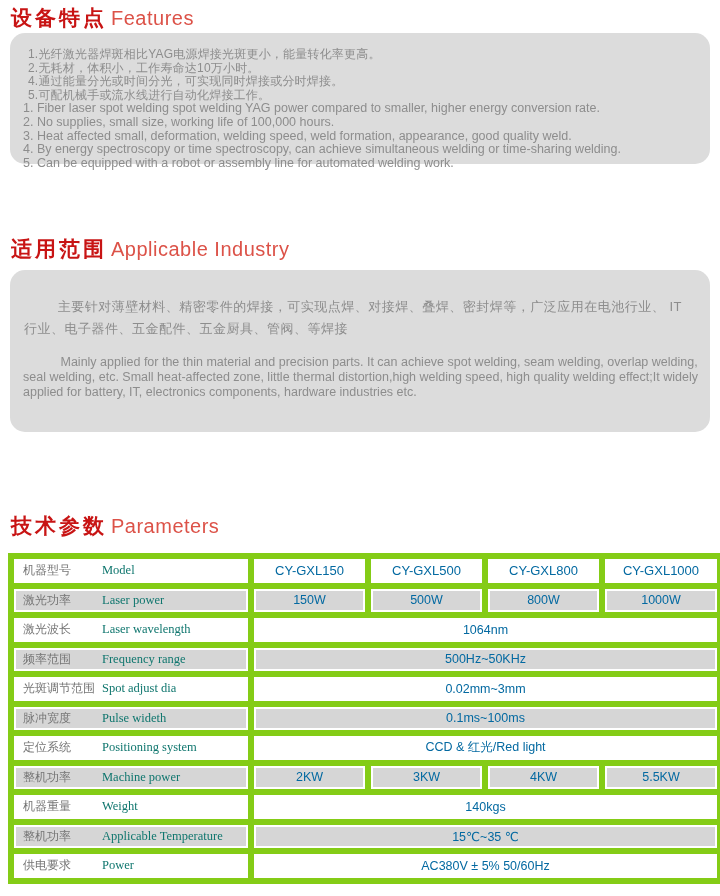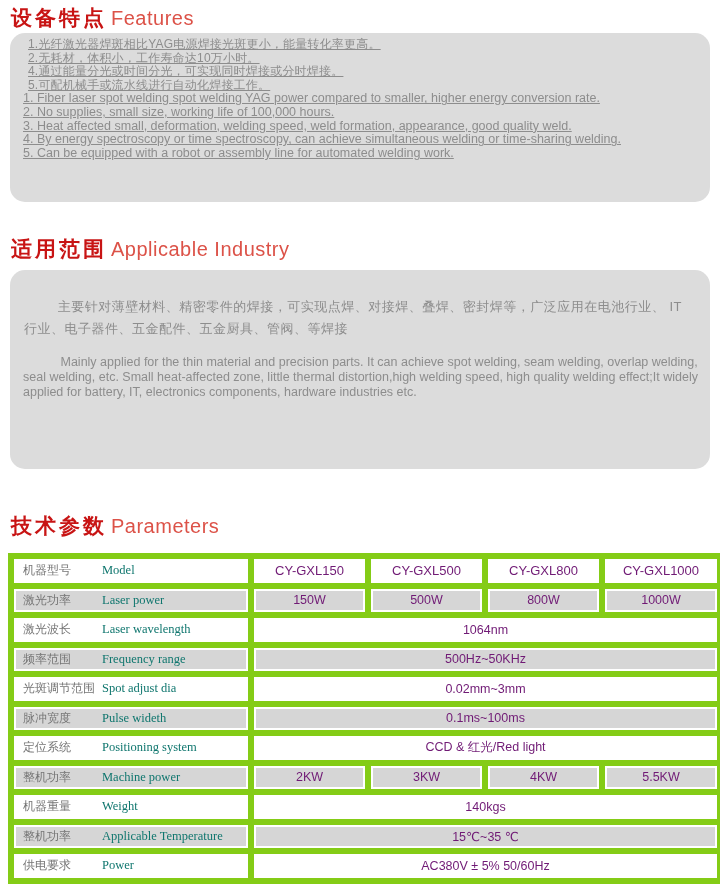--- a/index.html
+++ b/index.html
@@ -9,44 +9,44 @@
     overflow:hidden;
   }
   .sec-title{position:absolute;left:11px;margin:0;font-weight:normal;white-space:nowrap;}
   .sec-title .zh{font-size:21px;font-weight:bold;color:#c81414;letter-spacing:3px;margin-top:33px;}
   .sec-title .en{font-size:20px;font-weight:normal;color:#dc5248;margin-left:4px;letter-spacing:0.5px;}
 
   .panel{
     position:absolute;left:10px;width:700px;background:#dcdcdc;
     border-radius:15px;box-sizing:border-box;color:#8d8d8d;
   }
-  #features-panel{top:33px;height:169px;padding:5px 8px 0 8px;text-decoration:underline;}
+  #features-panel{top:33px;height:131px;padding:15px 8px 0 8px;}
   #features-panel .list-zh{padding-left:10px;font-size:12px;line-height:13.6px;letter-spacing:0.2px;}
   #features-panel .list-en{padding-left:5px;font-size:12.5px;line-height:13.7px;}
   .line{white-space:nowrap;}
 
-  #industry-panel{top:270px;height:199px;padding:26px 8px 0 6px;}
+  #industry-panel{top:270px;height:162px;padding:26px 8px 0 6px;}
   #industry-panel .para{margin:0;color:#8d8d8d;}
   #industry-panel .para-zh{font-size:13px;line-height:22px;text-indent:2.6em;padding:0 4px 0 8px;letter-spacing:0.5px;}
   #industry-panel .para-en{margin-top:15px;font-size:12.5px;line-height:15px;text-indent:3em;padding:0 2px 0 7px;}
 
   #params-table{
     position:absolute;top:553px;left:8px;width:709px;
     border-collapse:collapse;table-layout:fixed;
   }
   #params-table td{
     border:6px solid #84cc16;height:29.5px;box-sizing:border-box;
     font-size:12px;color:#9a9a9a;padding:0;overflow:hidden;
   }
   #params-table tr.shade td{background:#d6d6d6;box-shadow:inset 0 0 0 2px #ffffff;}
   #params-table td.label-cell{padding-left:9px;}
   .label-wrap{display:flex;align-items:center;}
   .label-zh{display:inline-block;width:79px;font-size:12px;color:#757575;flex:0 0 auto;white-space:nowrap;}
   .label-en{font-size:12.5px;color:#0f766e;white-space:nowrap;font-family:Liberation Serif, serif;}
-  #params-table td.value-cell{text-align:center;font-size:12.5px;color:#701a75;white-space:nowrap;}
+  #params-table td.value-cell{text-align:center;font-size:12.5px;color:#0369a1;white-space:nowrap;}
   #params-table td.model-cell{font-size:13px;}
 </style>
 </head>
 <body>
 
 <h2 class="sec-title" style="top:3px;">
   <span class="zh">设备特点</span><span class="en">Features</span>
 </h2>
 
 <div class="panel" id="features-panel">

